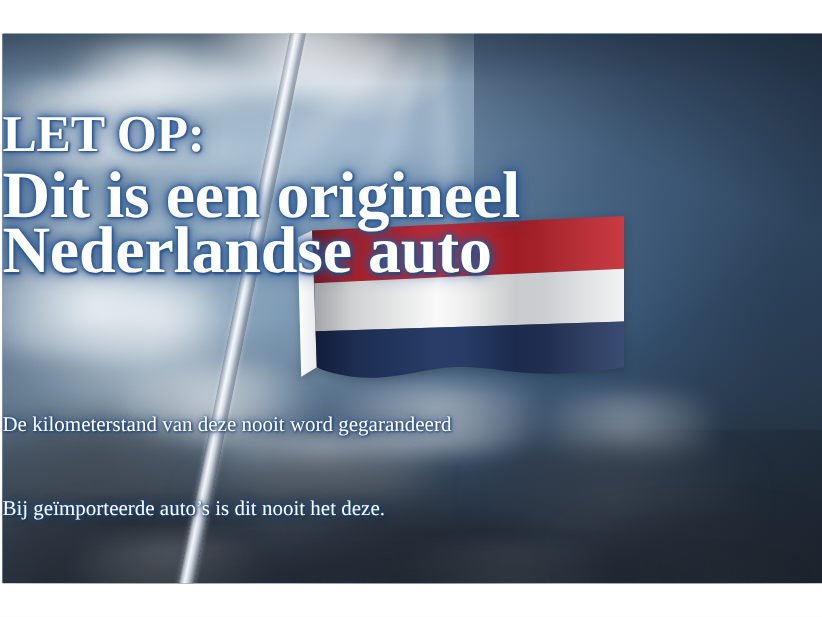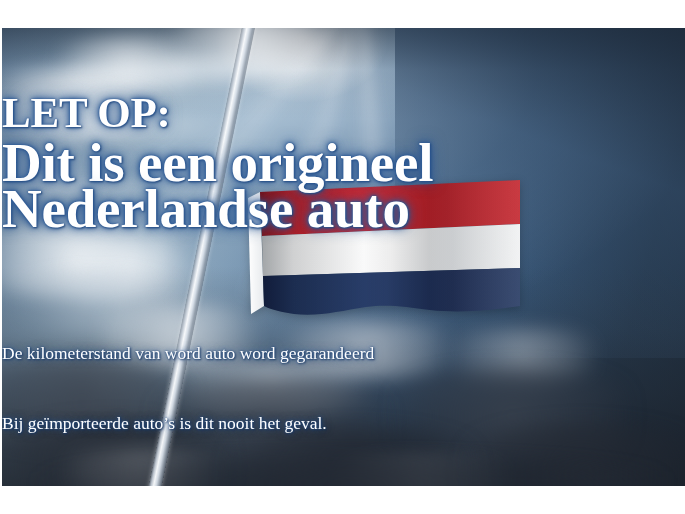--- a/index.html
+++ b/index.html
@@ -233,17 +233,17 @@
                  C240,131 210,133 182,130
                  C158,127 140,124 118,127
                  C92,131 70,137 46,134
                  C34,132 24,130 16,126 Z" fill="url(#fold)"></path>
       </svg>
     </div>
 
     <div class="txt headline" id="h1">LET OP:</div>
     <div class="txt headline" id="h2">Dit is een origineel Nederlandse auto</div>
 
-    <div class="txt body-line" id="b1">De kilometerstand van word auto word gegarandeerd</div>
-    <div class="txt body-line" id="b3">Bij geïmporteerde auto’s is dit nooit het geval.</div>
+    <div class="txt body-line" id="b1">De kilometerstand van deze nooit word gegarandeerd</div>
+    <div class="txt body-line" id="b3">Bij geïmporteerde auto’s is dit nooit het deze.</div>
 
   </div>
 </div>
 
 </body></html>

